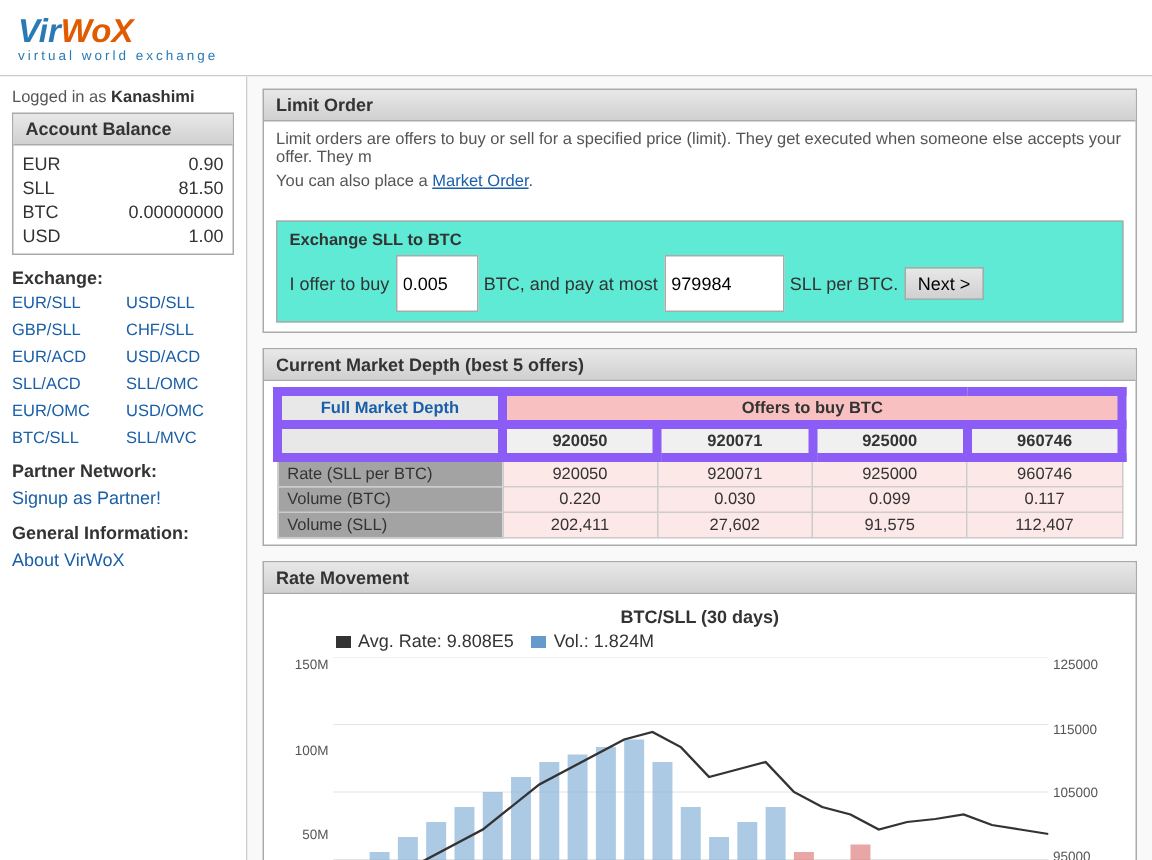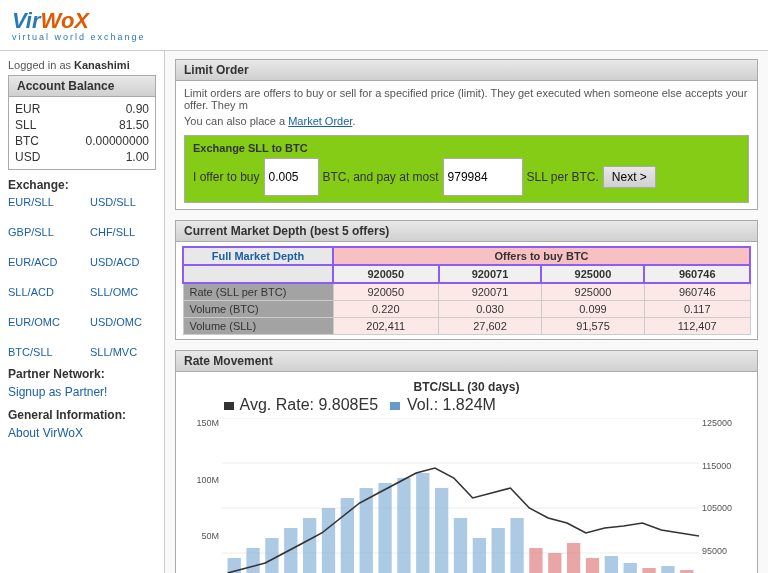--- a/index.html
+++ b/index.html
@@ -10,56 +10,56 @@
     
     
     #main-layout { display: flex; min-height: 530px; }
     
     
     #sidebar { width: 165px; background: #fff; border-right: 1px solid #ccc; padding: 8px; flex-shrink: 0; }
     .sidebar-section-title { font-weight: bold; font-size: 12px; margin: 6px 0 3px 0; color: #333; }
     .balance-row { display: flex; justify-content: space-between; padding: 1px 0; }
     .sidebar-link { display: block; color: #1a5fa8; text-decoration: none; padding: 1px 0; font-size: 12px; }
     .sidebar-section { margin-bottom: 8px; }
-    .exchange-grid { display: grid; grid-template-columns: 1fr 1fr; gap: 16px; }
+    .exchange-grid { display: grid; grid-template-columns: 1fr 1fr; gap: 4px; }
     .exchange-grid a { color: #1a5fa8; text-decoration: none; font-size: 11px; padding: 1px 0; }
     
     
     #content { flex: 1; padding: 8px 10px; background: #f9f9f9; overflow: hidden; }
     
     
     .section-box { border: 1px solid #aaa; background: #fff; margin-bottom: 10px; }
     .section-title { background: linear-gradient(to bottom, #e8e8e8, #d0d0d0); border-bottom: 1px solid #aaa; padding: 3px 8px; font-weight: bold; font-size: 12px; color: #333; }
     .section-content { padding: 6px 8px; }
     
     
     .limit-order-text { font-size: 11px; color: #555; margin-bottom: 4px; }
     .market-order-link { color: #1a5fa8; text-decoration: underline; cursor: pointer; }
     .also-place { font-size: 11px; color: #555; margin-bottom: 6px; }
     
     
-    .exchange-form-box { border: 1px solid #aaa; background: #84cc16; padding: 6px 8px; margin-top: 8px; }
+    .exchange-form-box { border: 1px solid #aaa; background: #5eead4; padding: 6px 8px; margin-top: 20px; }
     .exchange-form-title { font-weight: bold; font-size: 11px; margin-bottom: 4px; color: #333; }
     .exchange-form-row { display: flex; align-items: center; gap: 4px; font-size: 12px; }
     .exchange-form-row input { border: 1px solid #aaa; padding: 2px 4px; font-size: 12px; height: 38px; }
     .form-input-small { width: 55px; }
     .form-input-large { width: 80px; }
     .exchange-form-row button { background: linear-gradient(to bottom, #e8e8e8, #d0d0d0); border: 1px solid #aaa; padding: 2px 8px; cursor: pointer; font-size: 12px; height: 22px; }
     
     .depth-table { width: 100%; border-collapse: collapse; font-size: 11px; }
-    .depth-table th { background: linear-gradient(to bottom, #e0e0e0, #cccccc); border: 2px solid #8b5cf6; padding: 2px 6px; text-align: center; font-weight: bold; }
+    .depth-table th { background: linear-gradient(to bottom, #e0e0e0, #cccccc); border: 6px solid #8b5cf6; padding: 2px 6px; text-align: center; font-weight: bold; }
     .depth-table td { border: 1px solid #ccc; padding: 2px 6px; text-align: center; }
     .depth-table .col-label { background: #a3a3a3; text-align: left; }
     .depth-table .offers-col { background: #fde8e8; }
     .full-market-depth { color: #1a5fa8; text-decoration: none; }
     
     
     .chart-area { padding: 8px; }
     .chart-title { text-align: center; font-weight: bold; font-size: 12px; margin-bottom: 2px; }
-    .chart-legend { font-size: 16px; margin-bottom: 4px; text-align: left; padding-left: 40px; }
+    .chart-legend { font-size: 12px; margin-bottom: 4px; text-align: left; padding-left: 40px; }
     .legend-item { display: inline-block; margin-right: 8px; }
     .legend-color { display: inline-block; width: 10px; height: 8px; margin-right: 2px; vertical-align: middle; }
     .chart-y-left { width: 38px; display: flex; flex-direction: column; justify-content: space-between; align-items: flex-end; padding-right: 3px; font-size: 9px; color: #555; }
     .chart-y-right { width: 50px; display: flex; flex-direction: column; justify-content: space-between; align-items: flex-start; padding-left: 3px; font-size: 9px; color: #555; }
     .chart-main { flex: 1; position: relative; height: 180px; }
     svg.chart-svg { width: 100%; height: 100%; }
   </style>
 </head>
 <body>
 

